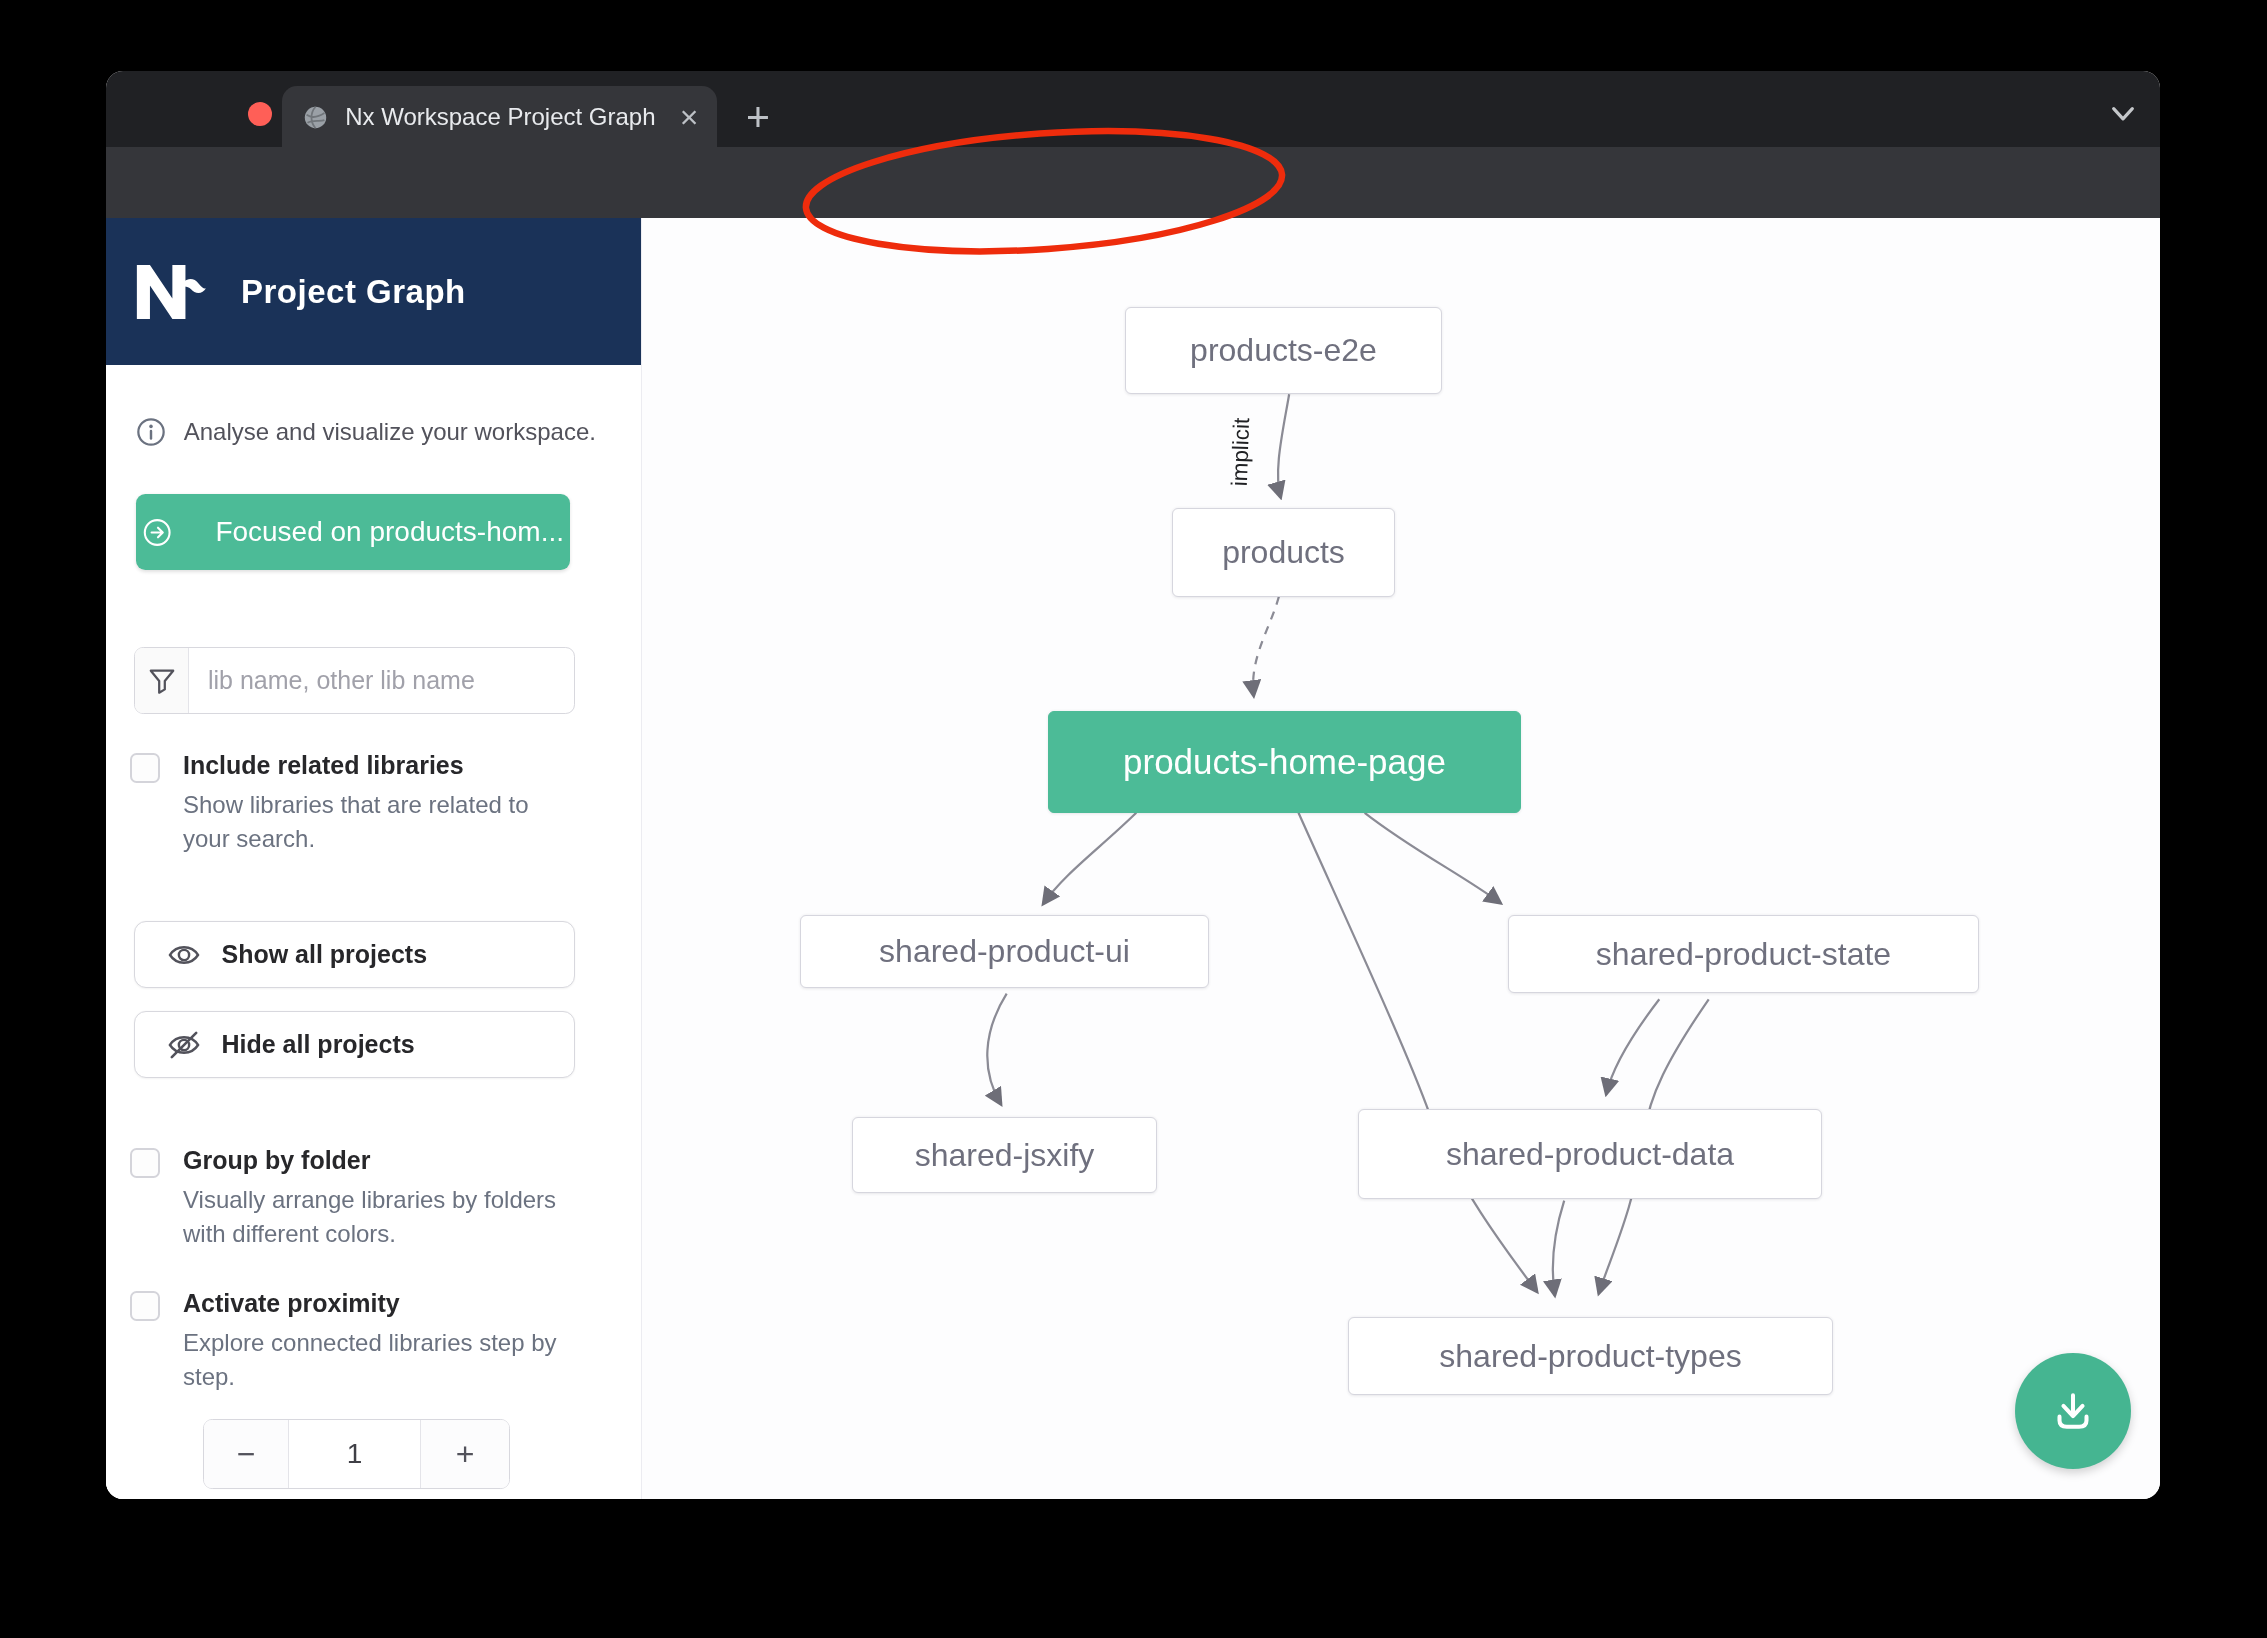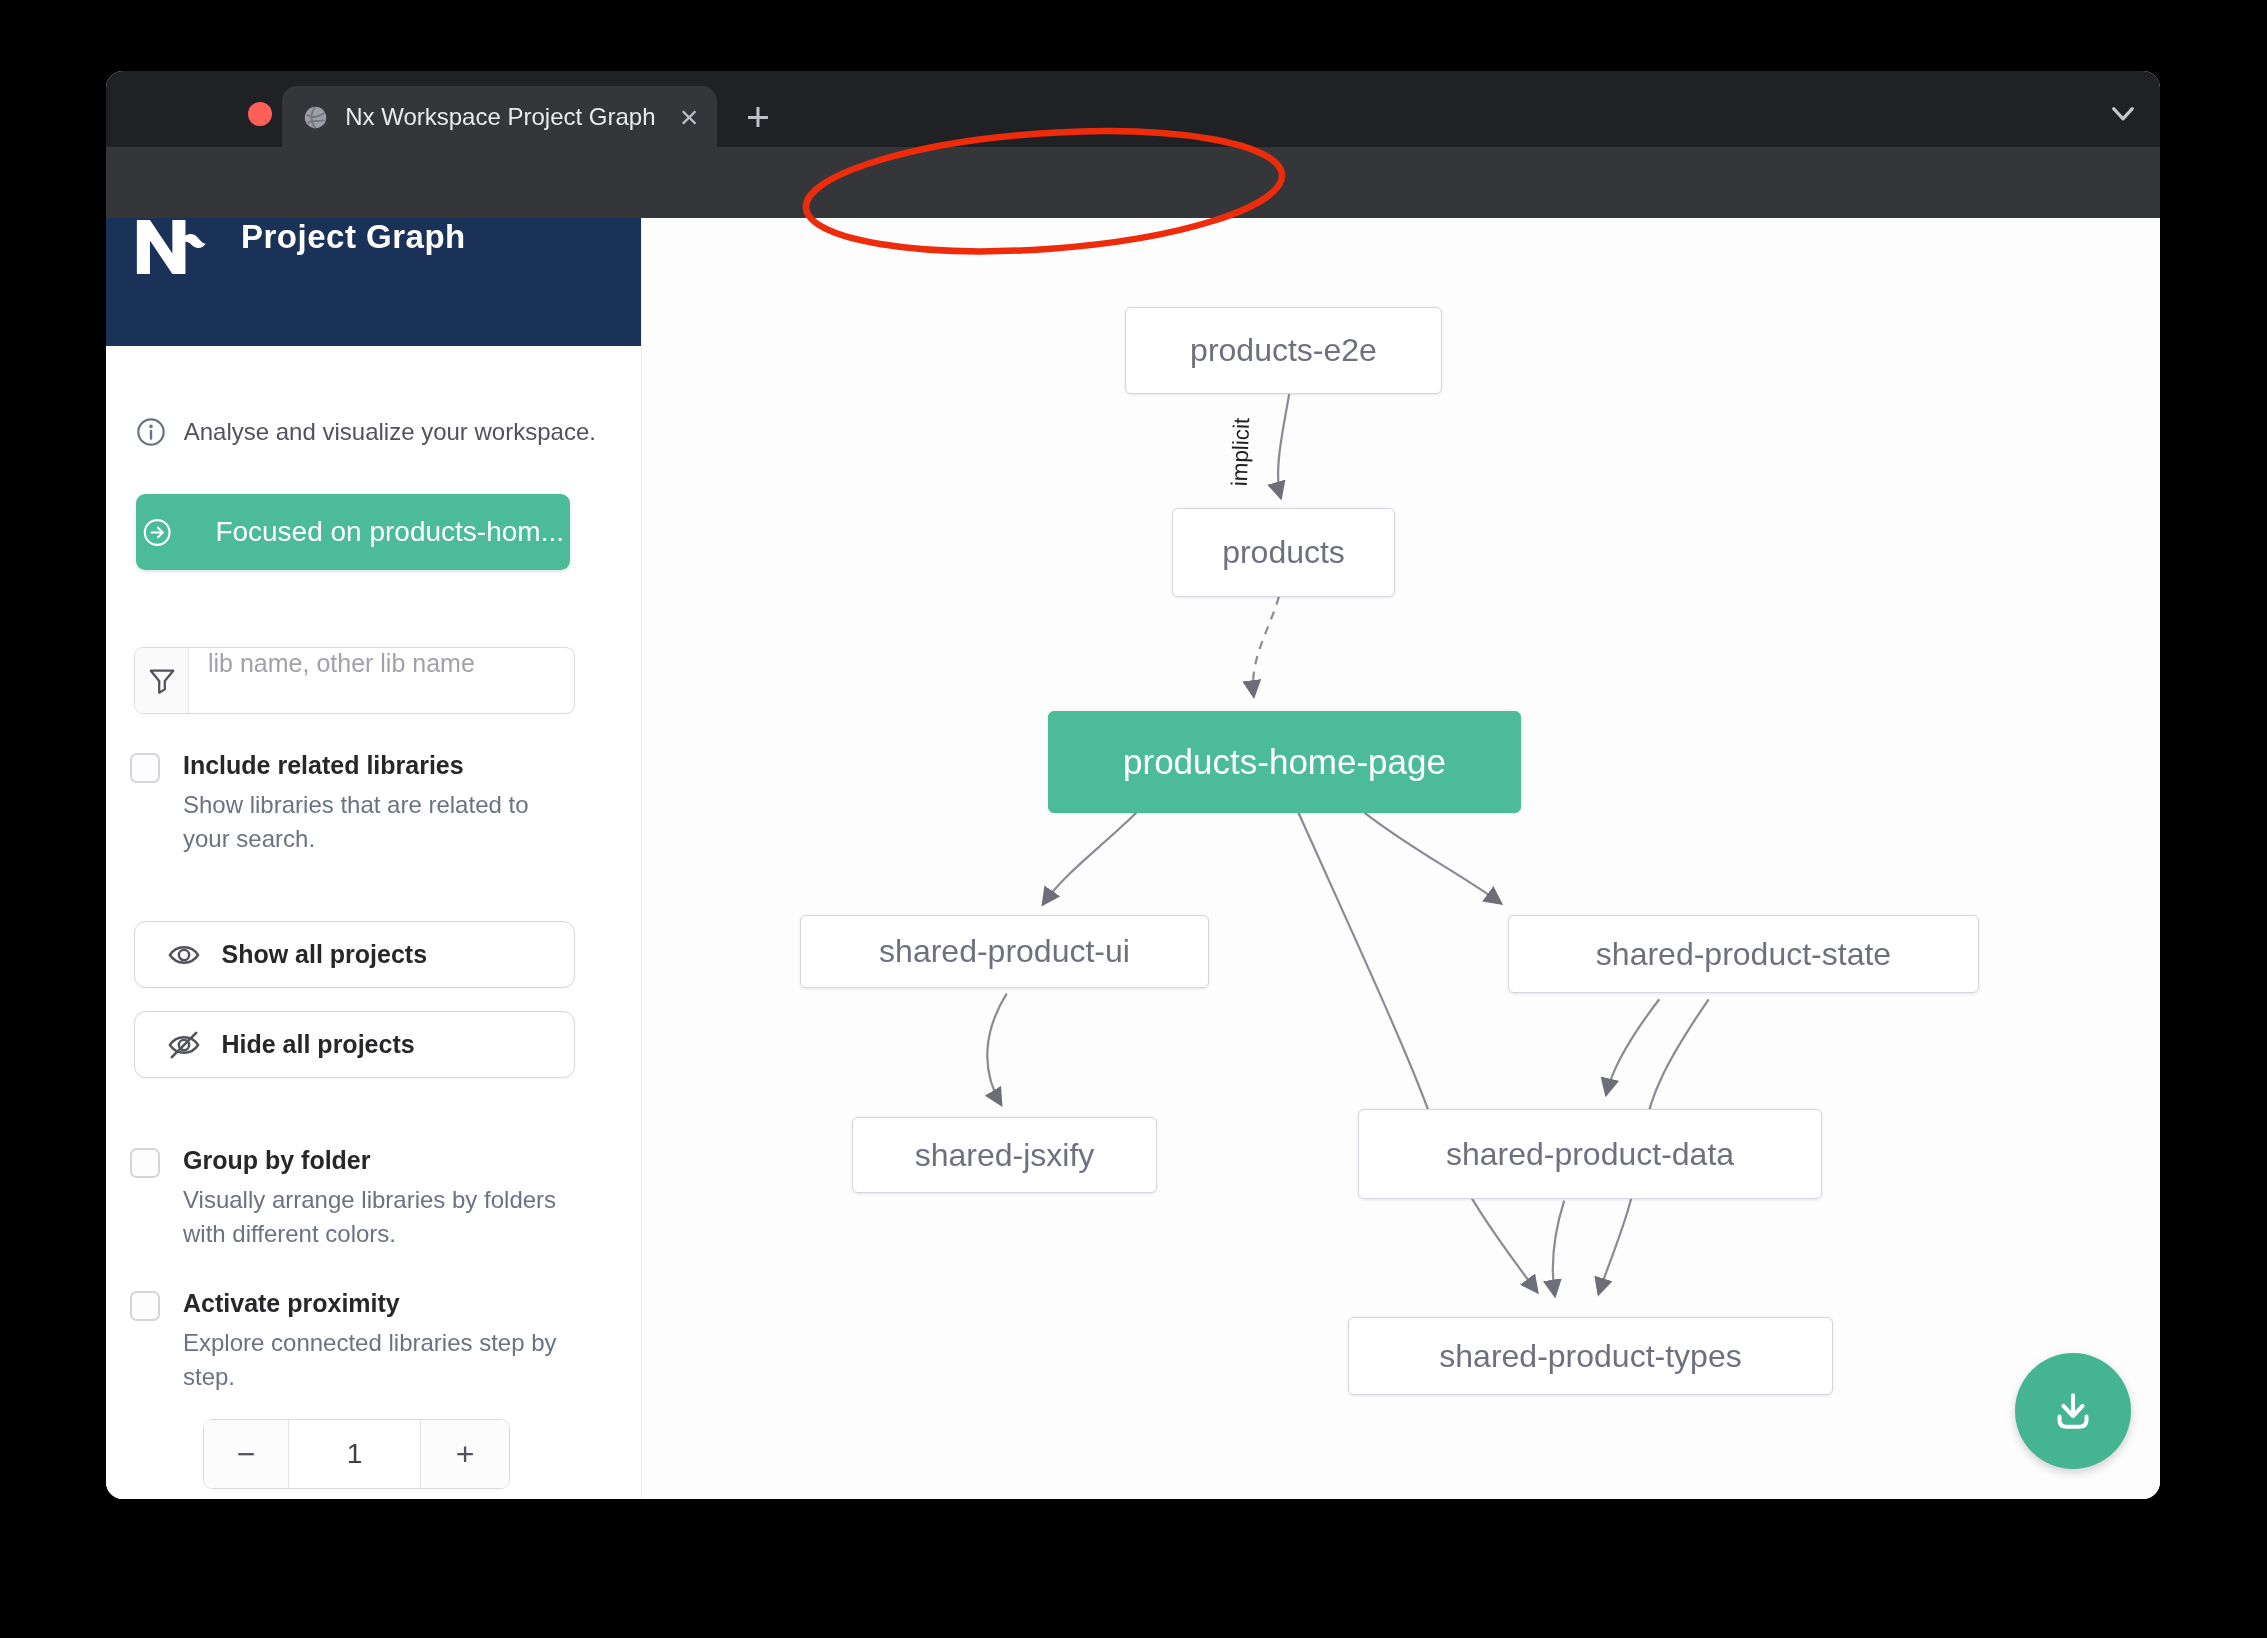--- a/index.html
+++ b/index.html
@@ -31,31 +31,31 @@
     border-radius:24px;display:flex;align-items:center;}
   .guest-avatar{margin-left:3.7px;width:40px;height:40px;flex:none;}
   .guest-label{margin-left:11.2px;color:#e8eaed;font-size:25px;}
   .kebab{position:absolute;left:2004px;top:89px;color:#c4c7ca;font-size:32px;letter-spacing:0;line-height:14px;
     text-align:center;width:26px;}
   
   .content{position:absolute;left:0;top:147px;width:2054px;height:1281px;background:#fdfdfe;}
   
   .sidebar{position:absolute;left:0;top:0;width:535px;height:1281px;background:#fff;
     border-right:0.9px solid #ececf1;}
-  .brand{position:absolute;left:0;top:0;width:535px;height:128px;background:#1a3258;display:flex;}
+  .brand{position:absolute;left:0;top:0;width:535px;height:147px;background:#1a3258;display:flex;align-items:center;}
   .nx-logo{margin-left:29px;width:71px;height:58px;flex:none;color:#fff;font-weight:bold;font-size:54px;
     font-style:italic;line-height:58px;}
   .brand-title{margin-left:35px;color:#fff;font-size:33px;font-weight:bold;letter-spacing:0.5px;}
   .tagline{position:absolute;left:30px;top:199px;display:flex;align-items:center;color:#52525b;}
   .tagline-text{margin-left:17.7px;font-size:24px;}
   .focus-btn{position:absolute;left:30px;top:276px;width:434px;height:76px;background:#4cbb97;border:none;
     border-radius:9.3px;display:flex;align-items:center;color:#fff;box-shadow:0 1.9px 3.7px rgba(0,0,0,.12);}
   .focus-btn-label{margin-left:43px;font-size:28px;white-space:nowrap;}
   .filter{position:absolute;left:28px;top:429px;width:441px;height:67px;background:#fff;
-    border:1.9px solid #d8d8de;border-radius:9.3px;display:flex;align-items:flex-start;box-sizing:border-box;}
+    border:1.9px solid #d8d8de;border-radius:9.3px;display:flex;align-items:center;box-sizing:border-box;}
   .filter-iconbox{width:53px;height:100%;border-right:1.9px solid #e4e4e9;display:flex;align-items:center;
     justify-content:center;flex:none;background:#fafafa;border-radius:7.5px 0 0 7.5px;}
   .filter-input{border:none;outline:none;flex:1;margin-left:17px;font-size:25px;color:#3f3f46;
     font-family:"Liberation Sans",sans-serif;background:transparent;}
   .filter-input::placeholder{color:#a1a1aa;}
   .checkrow{position:absolute;left:24px;width:447px;}
   .checkbox{position:absolute;left:0;top:0;width:30px;height:30px;border:2.3px solid #d4d4da;
     border-radius:6.5px;background:#fdfdfd;box-sizing:border-box;}
   .check-label{position:absolute;left:53px;top:-1.9px;font-size:25px;font-weight:bold;color:#27272a;white-space:nowrap;}
   .check-desc{position:absolute;left:53px;top:35px;width:392px;font-size:24px;line-height:34px;color:#6b7280;}

